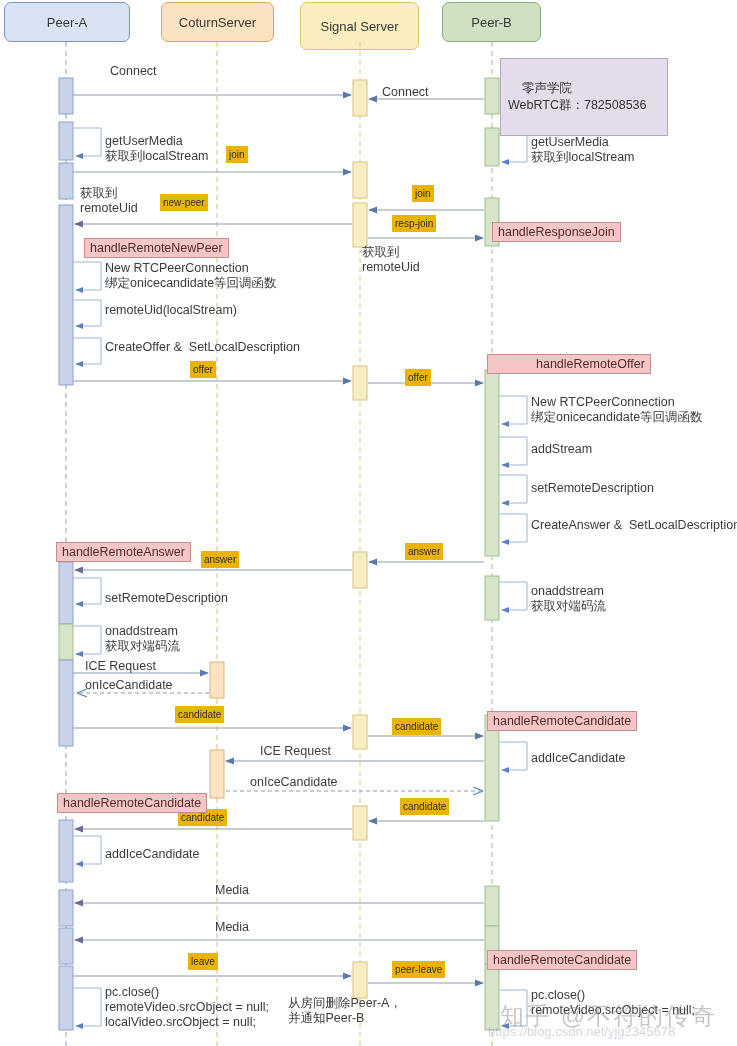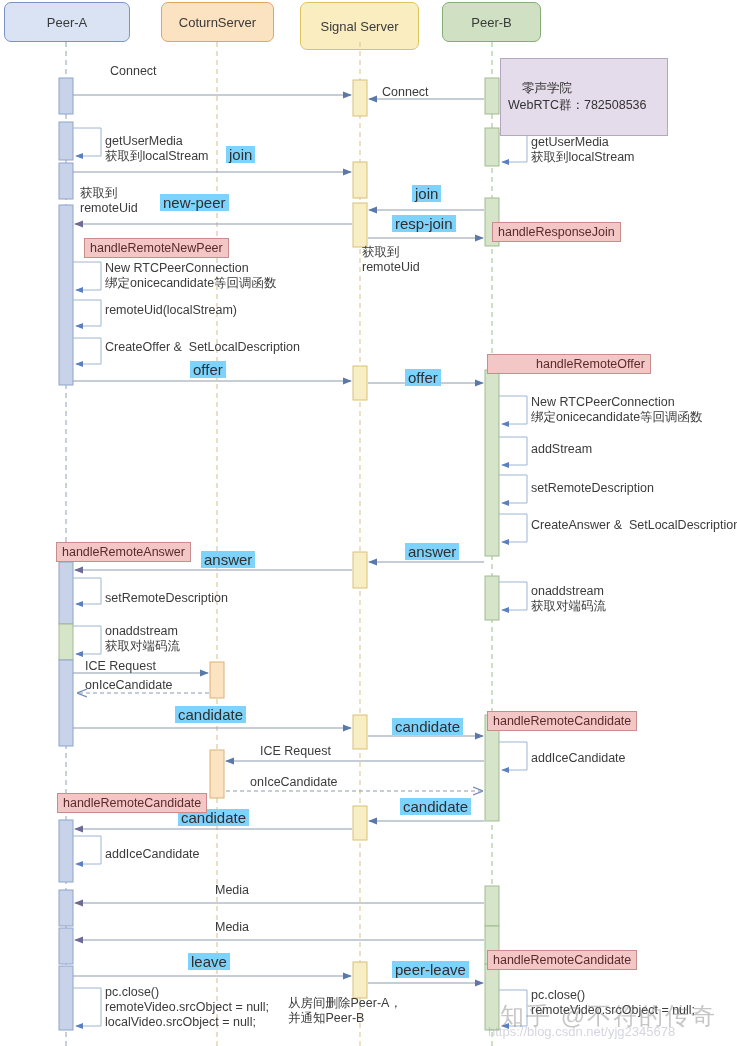--- a/index.html
+++ b/index.html
@@ -3,21 +3,21 @@
 <meta charset="utf-8">
 <style>
   html,body{margin:0;padding:0;background:#ffffff;}
   body{font-family:"Liberation Sans","DejaVu Sans",sans-serif;}
   #diagram{position:relative;width:737px;height:1046px;background:#fff;overflow:hidden;}
   svg.layer{position:absolute;left:0;top:0;width:737px;height:1046px;pointer-events:none;}
   .hdr{position:absolute;box-sizing:border-box;border-radius:7px;border-width:1px;border-style:solid;
        display:flex;align-items:center;justify-content:center;font-size:13px;color:#3a3a3a;}
   .lbl{position:absolute;font-size:12.5px;color:#3b3b3b;white-space:pre;line-height:15px;}
   .lbl.ctr{}
-  .hl{position:absolute;font-size:15px;color:#2f2f2f;background:#7dd3fc;padding:1px 3px;white-space:pre;line-height:15px;}
+  .hl{position:absolute;font-size:10px;color:#2f2f2f;background:#eab308;padding:1px 3px;white-space:pre;line-height:15px;}
   .act{position:absolute;font-size:12.5px;color:#5a2b2b;background:#f4c7c7;border:1px solid #c98b8b;
        padding:1px 5px;white-space:pre;line-height:16px;}
   .note{position:absolute;background:#e4dcea;border:1px solid #b3a8bd;font-size:12.5px;color:#333;
         padding:4px 7px;line-height:17px;white-space:pre;}
   .wm1{position:absolute;font-size:24px;color:rgba(120,120,120,.42);letter-spacing:2px;white-space:nowrap;}
   .wm2{position:absolute;font-size:13px;color:rgba(150,150,180,.40);white-space:nowrap;}
 </style>
 </head>
 <body>
 

